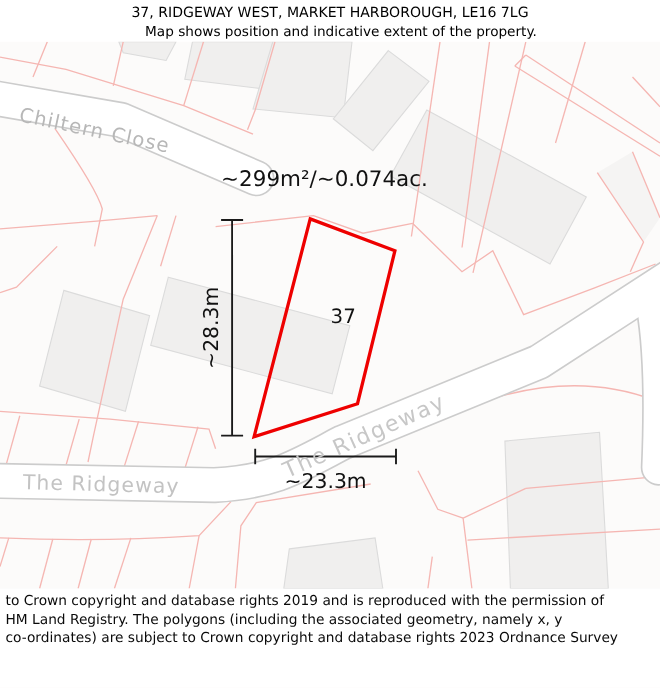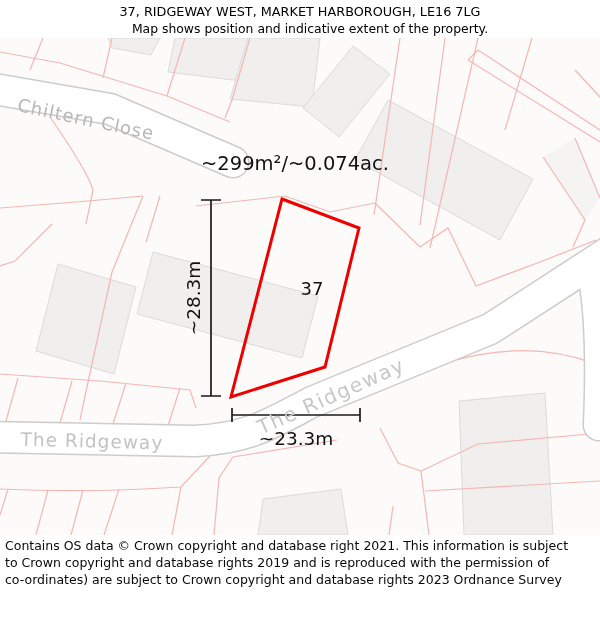--- a/index.html
+++ b/index.html
@@ -117,16 +117,16 @@
   <div class="mlabel street street-chiltern" style="left:86px;top:119px;">Chiltern Close</div>
   <div class="mlabel area-label" style="left:295px;top:163px;text-align:center;">~299m²/~0.074ac.</div>
   <div class="mlabel dim-label dim-v" style="left:193px;top:298px;">~28.3m</div>
   <div class="mlabel plot-number" style="left:312px;top:288px;">37</div>
   <div class="mlabel street street-ridgeway-d" style="left:331px;top:396px;">The Ridgeway</div>
   <div class="mlabel dim-label" style="left:296px;top:438px;">~23.3m</div>
   <div class="mlabel street street-ridgeway-h" style="left:92px;top:441px;">The Ridgeway</div>
 </div>
 
 <div class="footer">
-  <div>Contains OS data © Crown copyright and database right 2021. This information is subject</div>
   <div>to Crown copyright and database rights 2019 and is reproduced with the permission of</div>
+  <div>HM Land Registry. The polygons (including the associated geometry, namely x, y</div>
   <div>co-ordinates) are subject to Crown copyright and database rights 2023 Ordnance Survey</div>
 </div>
 
 </body></html>

